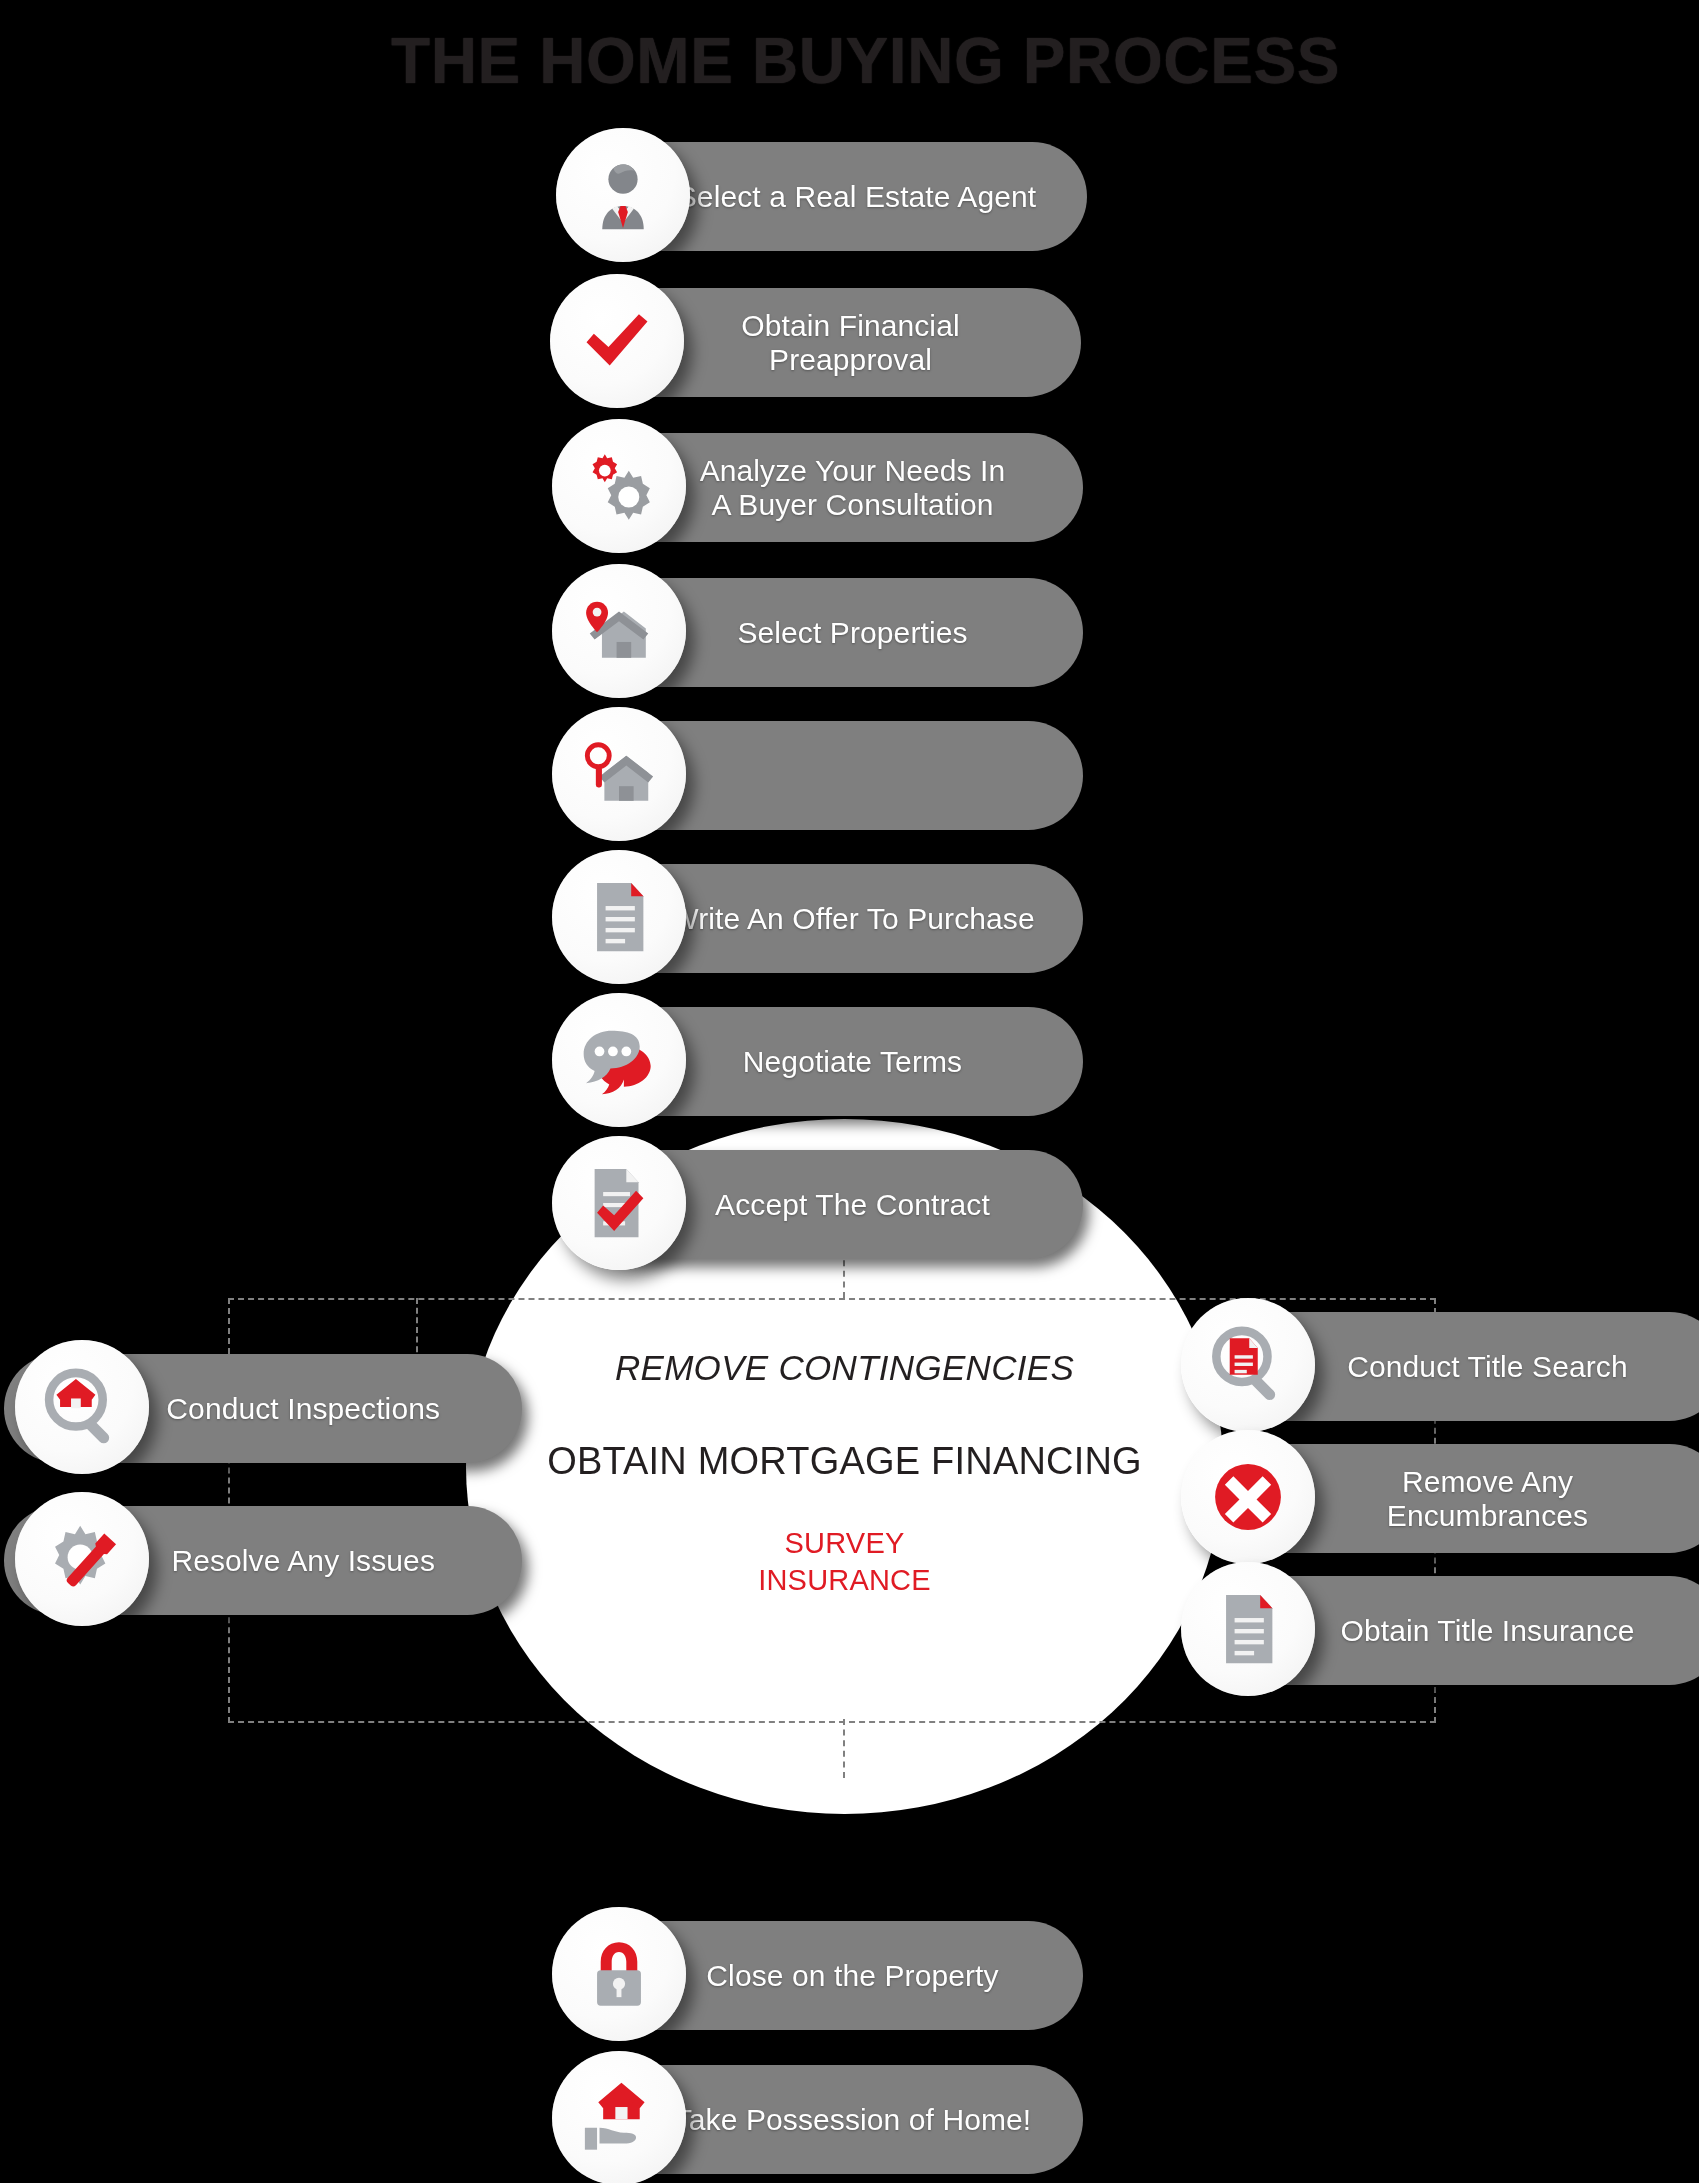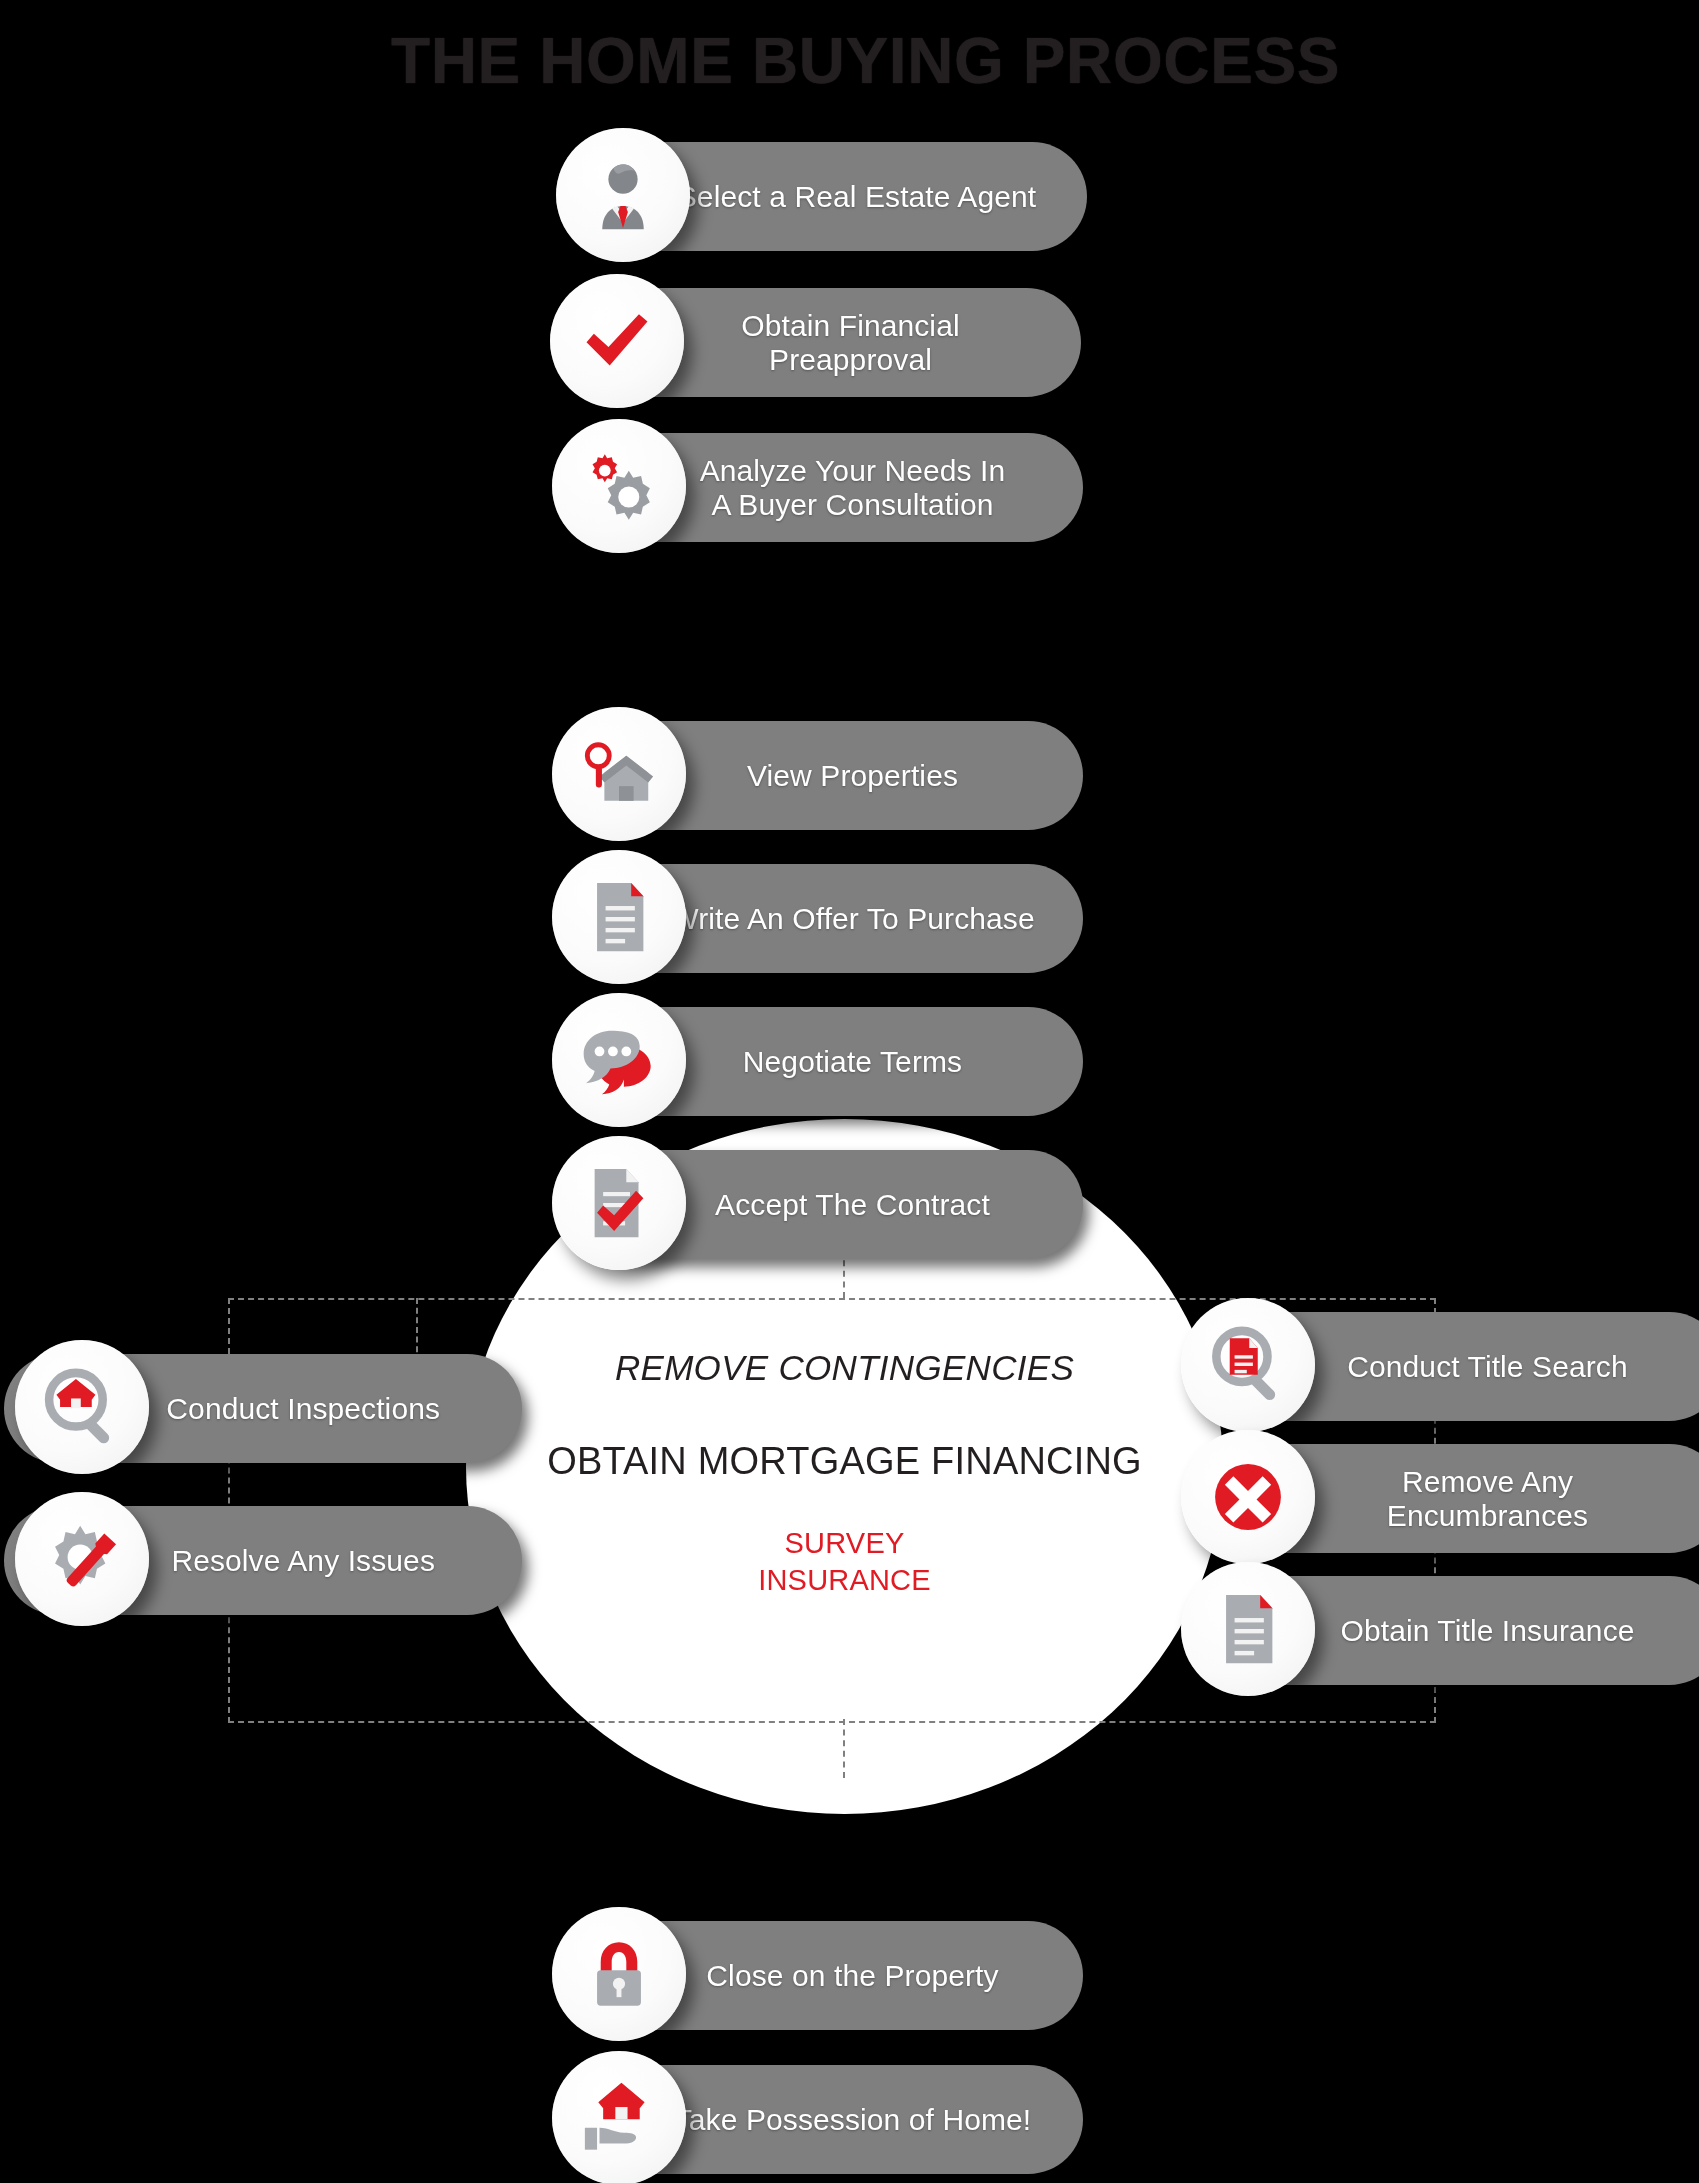--- a/index.html
+++ b/index.html
@@ -235,28 +235,35 @@
 
   <div class="pill" style="left:567px;top:433px;width:500px;">
     <span class="icon-disc">
         <svg viewBox="0 0 132 132" width="78" height="78">
           <use href="#s-gears"></use>
         </svg>
       </span>
     <span class="label">Analyze Your Needs In<br>A Buyer Consultation</span>
   </div>
 
+  <div class="pill" style="left:567px;top:578px;width:500px;">
+    <span class="icon-disc">
+        <svg viewBox="0 0 132 132" width="78" height="78">
+          <use href="#s-house-pin"></use>
+        </svg>
+      </span>
+    <span class="label">Select Properties</span>
+  </div>
 
   <div class="pill" style="left:567px;top:721px;width:500px;">
     <span class="icon-disc">
         <svg viewBox="0 0 132 132" width="78" height="78">
           <use href="#s-house-mag"></use>
         </svg>
       </span>
-    <span class="label">View Properties</span>
   </div>
 
   <div class="pill" style="left:567px;top:864px;width:500px;">
     <span class="icon-disc">
         <svg viewBox="0 0 132 132" width="78" height="78">
           <use href="#s-document"></use>
         </svg>
       </span>
     <span class="label">Write An Offer To Purchase</span>
   </div>

